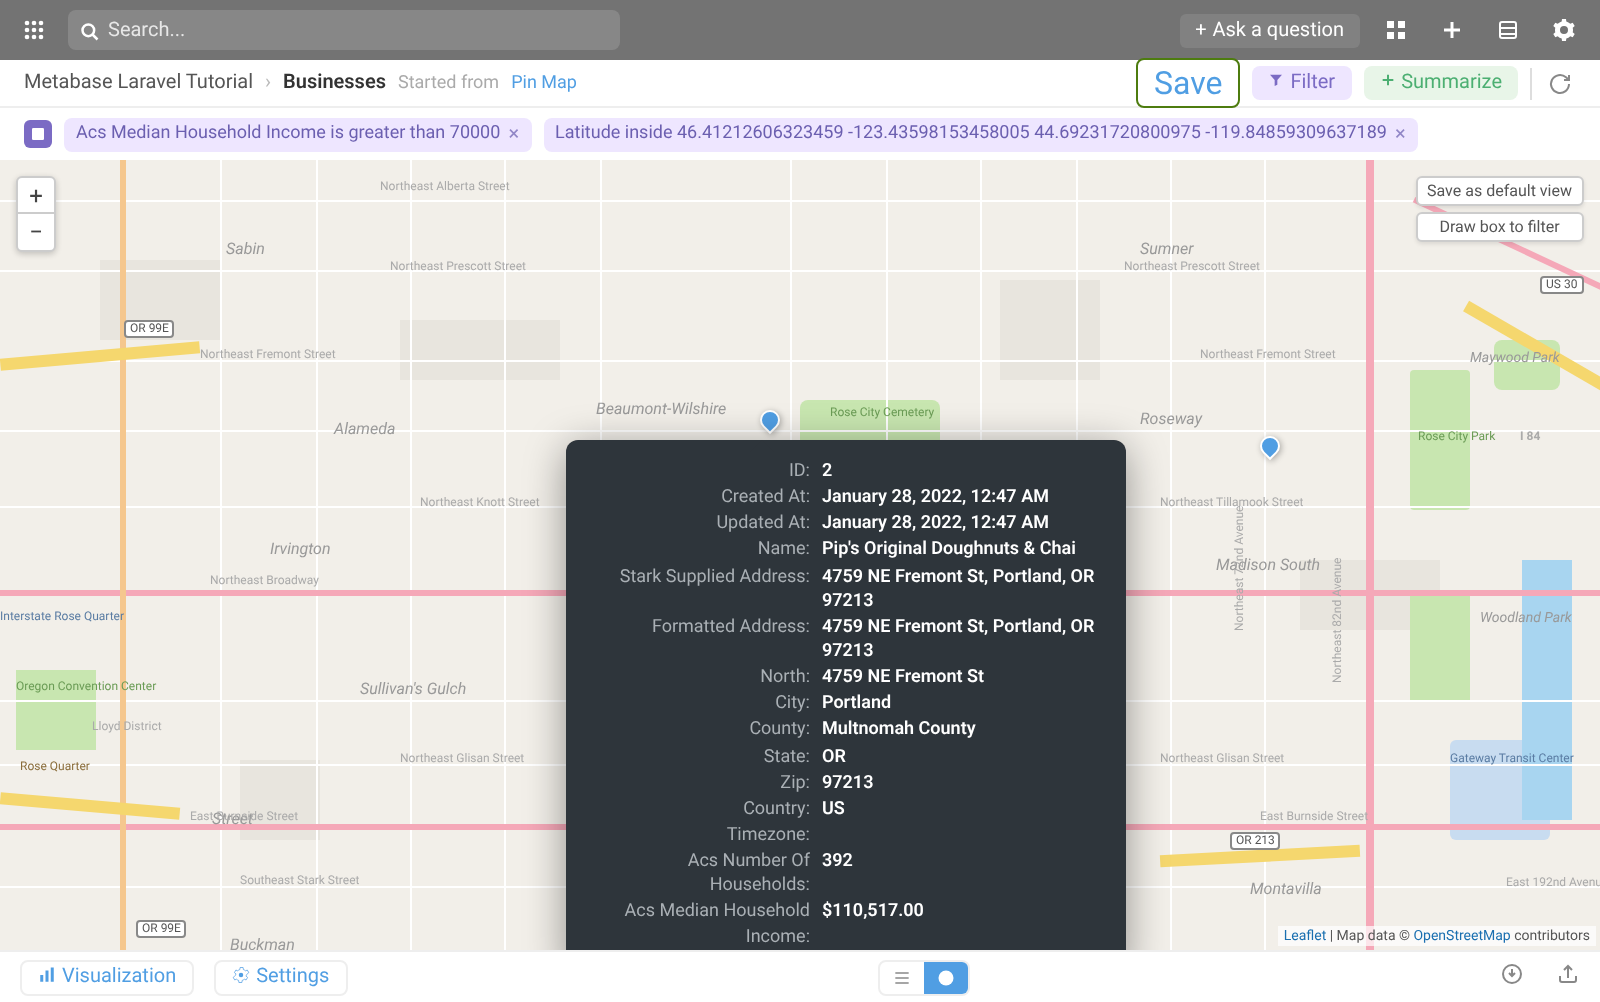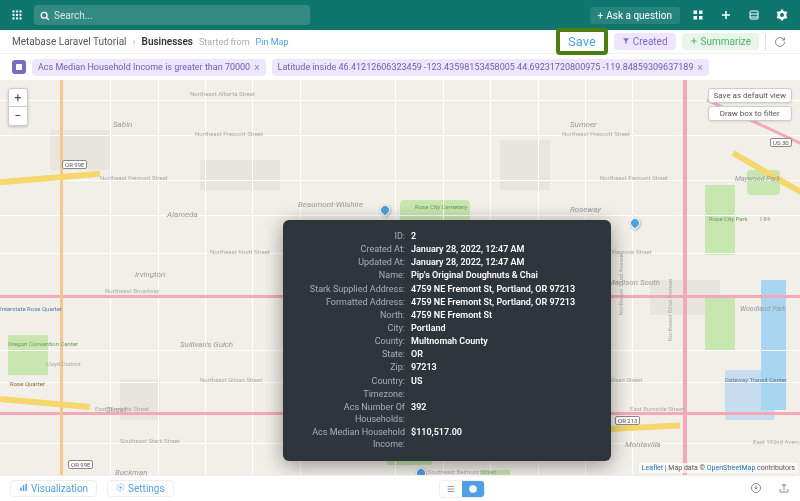--- a/index.html
+++ b/index.html
@@ -1,34 +1,34 @@
 <!DOCTYPE html>
 <html><head>
 <meta charset="utf-8">
 <style>
 * { margin: 0; padding: 0; box-sizing: border-box; font-family: -apple-system, BlinkMacSystemFont, "Segoe UI", Roboto, sans-serif; }
 html, body { width: 800px; height: 501px; overflow: hidden; background: #fff; }
 
 
-.topnav { height: 30px; background: #0f766e; display: flex; align-items: center; padding: 0 8px; gap: 8px; color: #fff; }
+.topnav { height: 30px; background: #737373; display: flex; align-items: center; padding: 0 8px; gap: 8px; color: #fff; }
 .logo { width: 18px; height: 18px; display: flex; align-items: center; justify-content: center; color: #fff; }
 .searchwrap { flex: 1; display: flex; align-items: center; background: rgba(255,255,255,0.15); border-radius: 4px; height: 20px; padding: 0 6px; gap: 4px; max-width: 500px; }
 .searchwrap input { flex: 1; background: transparent; border: none; outline: none; color: #fff; font-size: 10px; }
 .searchwrap input::placeholder { color: rgba(255,255,255,0.8); }
 .topspacer { flex: 1; }
 .topbtn { background: rgba(255,255,255,0.1); border: none; color: #fff; font-size: 10px; padding: 3px 8px; border-radius: 3px; cursor: pointer; display: flex; align-items: center; gap: 3px; }
 .iconbtn { width: 20px; height: 20px; display: flex; align-items: center; justify-content: center; cursor: pointer; color: #fff; }
 
 
 .crumbrow { height: 24px; display: flex; align-items: center; padding: 0 12px; gap: 6px; font-size: 10px; color: #555; border-bottom: 1px solid #eee; }
 .crumb { cursor: pointer; }
 .crumb-sep { color: #bbb; }
 .crumb-meta { color: #aaa; font-size: 9px; }
 .crumbright { margin-left: auto; display: flex; gap: 6px; align-items: center; }
-.savebtn { color: #509EE3; border: 4px solid #4d7c0f; background: #fff; font-size: 13px; padding: 2px 8px; border-radius: 4px; cursor: pointer; }
+.savebtn { color: #509EE3; border: 1px solid #4d7c0f; background: #fff; font-size: 16px; padding: 2px 8px; border-radius: 4px; cursor: pointer; }
 .filterbtn { background: #EEE6FF; color: #7B6BC4; border: none; font-size: 10px; padding: 3px 8px; border-radius: 4px; cursor: pointer; display: flex; align-items: center; gap: 3px; }
 .sumbtn { background: #E8F5E8; color: #4CAF72; border: none; font-size: 10px; padding: 3px 8px; border-radius: 4px; cursor: pointer; display: flex; align-items: center; gap: 3px; }
 .dividerv { width: 1px; height: 16px; background: #ddd; }
 .refreshicon { color: #888; cursor: pointer; width: 16px; display: flex; justify-content: center; }
 
 
 .pillrow { height: 26px; display: flex; align-items: center; padding: 0 12px; gap: 6px; font-size: 9px; }
 .pill { background: #EEE6FF; color: #6B5FB0; padding: 3px 6px; border-radius: 4px; display: flex; align-items: center; gap: 4px; }
 .pill .x { cursor: pointer; font-size: 10px; opacity: 0.7; }
 .pillicon { width: 14px; height: 14px; background: #7B6BC4; border-radius: 3px; display: inline-flex; align-items: center; justify-content: center; color: #fff; font-size: 8px; }
@@ -92,21 +92,21 @@
 .zoom div:first-child { border-bottom: 1px solid #ccc; }
 
 
 .brushbtns { position: absolute; right: 8px; top: 8px; display: flex; flex-direction: column; gap: 3px; }
 .brushbtn { background: #fff; border: 1px solid #ccc; font-size: 8px; padding: 2px 5px; border-radius: 3px; cursor: pointer; color: #555; box-shadow: 0 1px 2px rgba(0,0,0,0.1); }
 
 
 .pin { position: absolute; width: 10px; height: 10px; background: #509EE3; border: 1.5px solid #fff; border-radius: 50% 50% 50% 0; transform: rotate(-45deg); box-shadow: 0 1px 3px rgba(0,0,0,0.3); }
 
 
-.tooltip { position: absolute; left: 283px; top: 140px; width: 328px; background: #2E353B; color: #fff; border-radius: 6px; padding: 10px 12px; font-size: 9px; box-shadow: 0 4px 20px rgba(0,0,0,0.4); z-index: 100; }
+.tooltip { position: absolute; left: 283px; top: 140px; width: 280px; background: #2E353B; color: #fff; border-radius: 6px; padding: 10px 12px; font-size: 9px; box-shadow: 0 4px 20px rgba(0,0,0,0.4); z-index: 100; }
 .tooltip::after { content: ""; position: absolute; top: -6px; left: 92px; border: 6px solid transparent; border-bottom-color: #2E353B; }
 .trow { display: flex; margin-bottom: 1px; line-height: 1.35; }
 .tlabel { width: 116px; text-align: right; color: #AAB0B5; padding-right: 6px; flex-shrink: 0; }
 .tval { flex: 1; color: #fff; font-weight: 600; }
 
 
 .attrib { position: absolute; right: 2px; bottom: 2px; font-size: 7px; color: #555; background: rgba(255,255,255,0.7); padding: 1px 3px; }
 .attrib a { color: #1a6fb0; text-decoration: none; }
 
 
@@ -182,21 +182,21 @@
   <span class="crumb-sep">›</span>
   <span class="crumb" style="font-weight:600; color:#333;">Businesses</span>
   <span class="crumb-meta">Started from</span>
   <span class="crumb-meta" style="color:#509EE3; cursor:pointer;">Pin Map</span>
   <div class="crumbright">
     <button class="savebtn">Save</button>
     <button class="filterbtn">
       <span><svg width="8" height="8" viewBox="0 0 24 24" fill="currentColor">
             <path d="M3 4h18l-7 8v7l-4 2v-9z"></path>
           </svg></span>
-      <span>Created</span>
+      <span>Filter</span>
     </button>
     <button class="sumbtn">
       <span><svg width="8" height="8" viewBox="0 0 24 24" fill="none" stroke="currentColor" stroke-width="3">
             <line x1="12" y1="4" x2="12" y2="20"></line>
             <line x1="4" y1="12" x2="20" y2="12"></line>
           </svg></span>
       <span>Summarize</span>
     </button>
     <div class="dividerv"></div>
     <div class="refreshicon">

